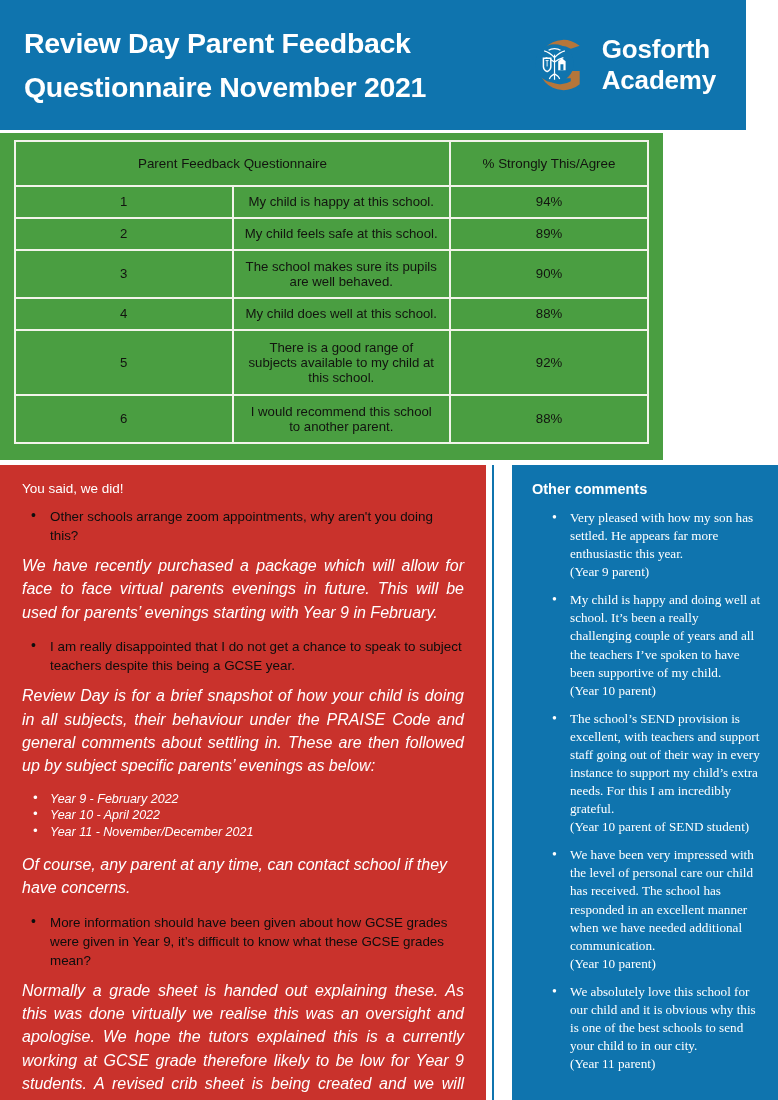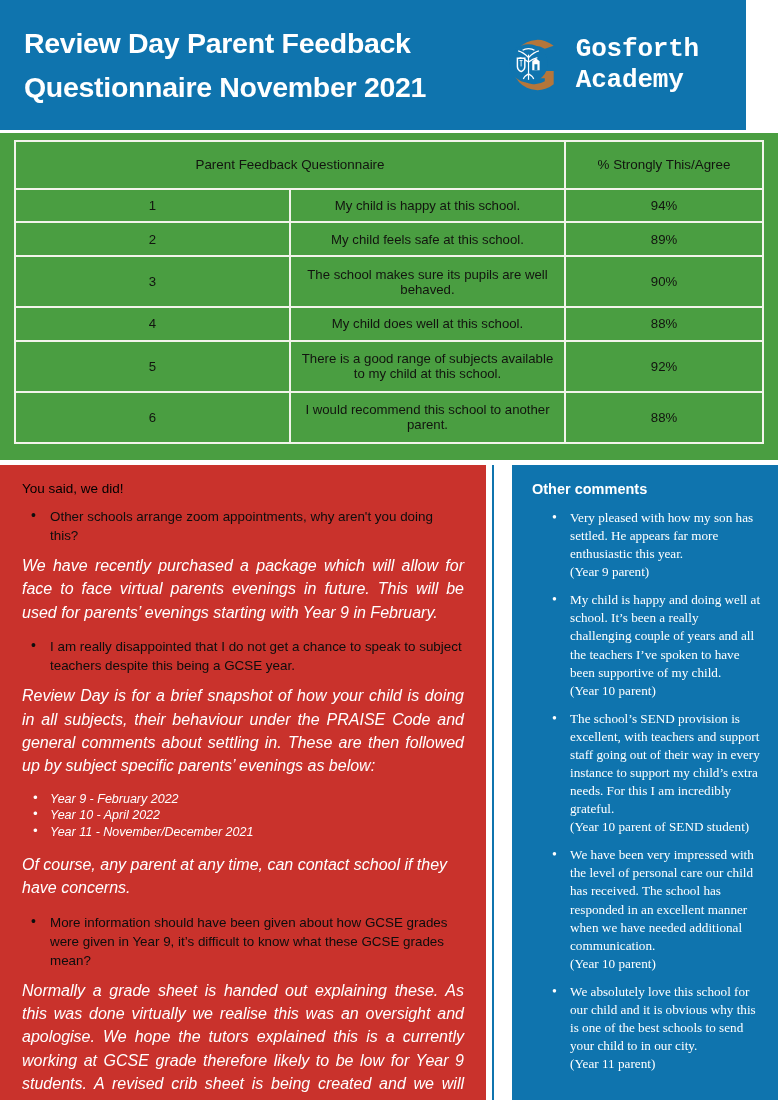--- a/index.html
+++ b/index.html
@@ -33,38 +33,37 @@
     font-size: 28.5px;
     font-weight: bold;
     line-height: 1.55;
     letter-spacing: -0.3px;
     white-space: pre-line;
   }
   .brand {
     display: flex;
     align-items: center;
     gap: 9px;
-    margin-right: 21px;
-    font-family: Liberation Mono, monospace;
+    margin-right: 4px;
   }
   .brand-mark { width: 74px; height: 74px; flex: none; display:block; }
   .brand-name {
     color: #ffffff;
     font-size: 26px;
     font-weight: bold;
     line-height: 1.18;
     white-space: pre-line;
     letter-spacing: -0.2px;
   }
 
   
   .table-block {
     position: absolute;
     left: 0; top: 133px;
-    width: 778px; height: 327px;
+    width: 663px; height: 327px;
     background: #4a9e41;
     padding: 7px 14px 16px 14px;
   }
   .qtable {
     width: 100%;
     height: 100%;
     border-collapse: collapse;
     table-layout: fixed;
     border: 2px solid #f2f4ea;
   }
@@ -110,21 +109,21 @@
   }
   .panel-divider {
     position: absolute;
     left: 492px; top: 3px;
     width: 4px; height: 635px;
     background: #ffffff;
     border-left: 2px solid #0f74ae;
   }
 
   .said-heading {
-    color: #000000;
+    color: #ffffff;
     font-size: 13.5px;
     font-weight: normal;
     margin-bottom: 11px;
   }
   .other-heading {
     color: #ffffff;
     font-size: 14.5px;
     font-weight: bold;
     margin-bottom: 10px;
   }

